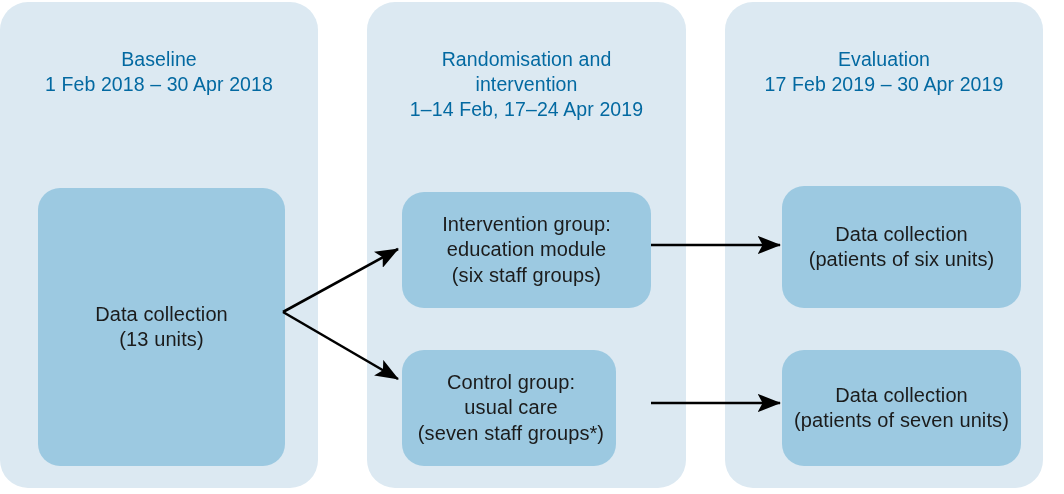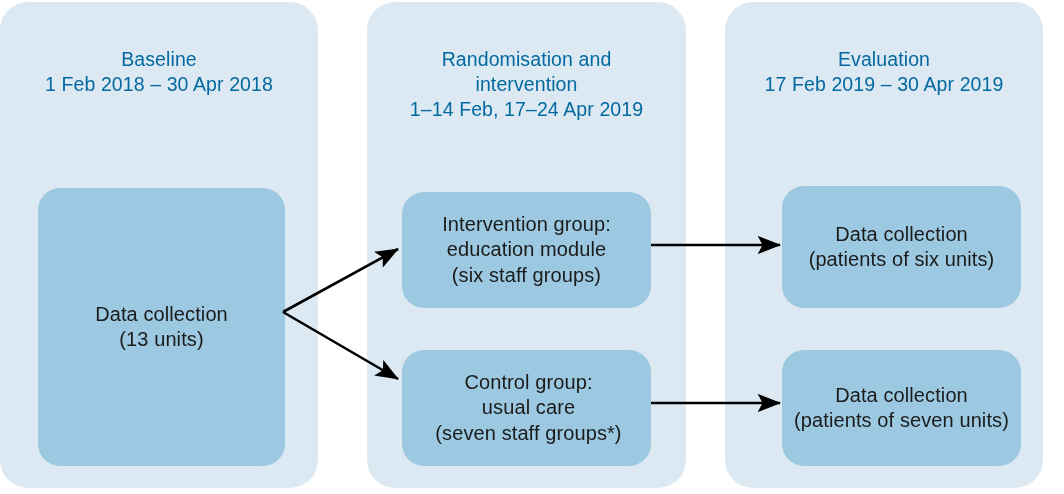--- a/index.html
+++ b/index.html
@@ -57,21 +57,21 @@
     color: #1b1b1b;
     font-size: 20px;
     line-height: 25.5px;
     letter-spacing: 0.1px;
     box-sizing: border-box;
     padding: 4px 8px;
     white-space: pre-line;
   }
   #node-baseline-collection   { left: 38px;  top: 188px; width: 247px; height: 278px; }
   #node-intervention-group    { left: 402px; top: 192px; width: 249px; height: 116px; }
-  #node-control-group         { left: 402px; top: 350px; width: 249px; height: 116px; padding-left: 12px; }
+  #node-control-group         { left: 402px; top: 350px; width: 214px; height: 116px; padding-left: 12px; }
   #node-eval-six-units        { left: 782px; top: 186px; width: 239px; height: 122px; }
   #node-eval-seven-units      { left: 782px; top: 350px; width: 239px; height: 116px; }
 
   
   #connector-layer {
     position: absolute;
     left: 0;
     top: 0;
     width: 1064px;
     height: 494px;

